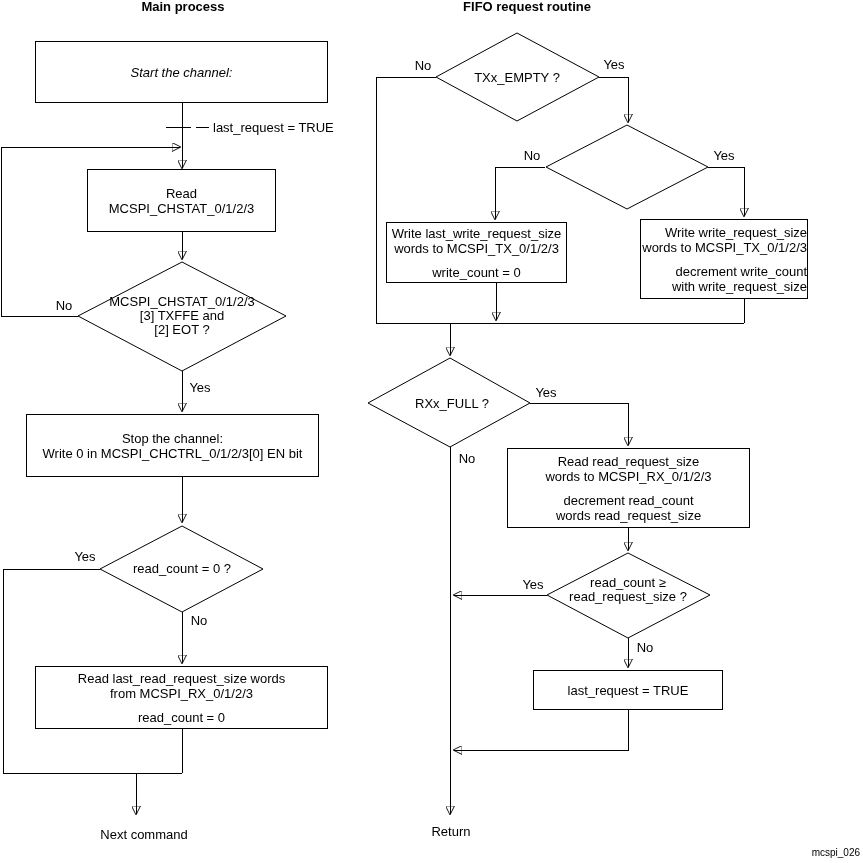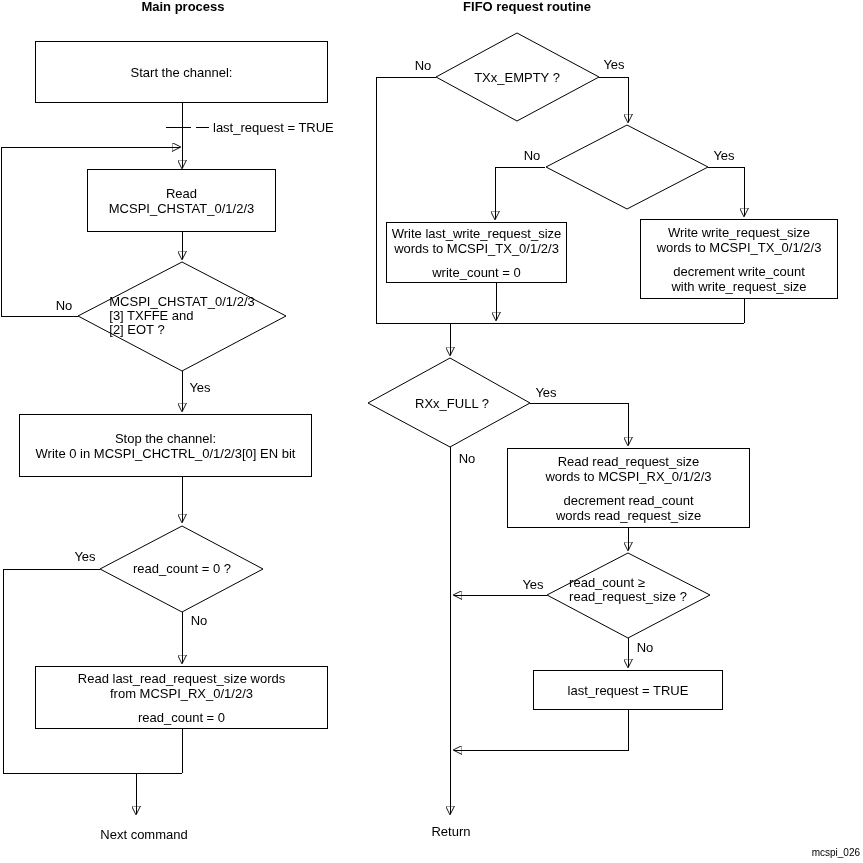--- a/index.html
+++ b/index.html
@@ -12,21 +12,21 @@
   svg.wires path, svg.wires polygon { stroke:#000; stroke-width:1; fill:none; }
   svg.wires polygon { fill:#ffffff; }
   .box {
     position:absolute; box-sizing:border-box; border:1px solid #000; background:#fff;
     display:flex; flex-direction:column; align-items:center; justify-content:center;
     text-align:center; line-height:15px;
   }
   .grp { width:100%; }
   .grp.gap { margin-top:9px; }
   .dtext {
-    position:absolute; transform:translate(-50%,-50%); text-align:left;
+    position:absolute; transform:translate(-50%,-50%); text-align:center;
     line-height:14px; white-space:nowrap;
   }
   .lbl { position:absolute; transform:translate(-50%,-50%); white-space:nowrap; }
   .lbl-left { position:absolute; transform:translate(0,-50%); white-space:nowrap; }
   .title { font-weight:bold; }
   .tag { position:absolute; transform:translate(-100%,-50%); font-size:10px; white-space:nowrap;padding-left:13px; }
 </style>
 </head>
 <body>
 
@@ -70,21 +70,21 @@
     <polygon points="182,526 263,569 182,612 100,569"></polygon>
     <polygon points="517,33 599,77 517,121 436,77"></polygon>
     <polygon points="627,125 708,167 627,209 546,167"></polygon>
     <polygon points="450,358 530,403 450,447 368,403"></polygon>
     <polygon points="628,553 710,595 628,638 547,595"></polygon>
   </svg>
 
   <div class="lbl title" style="left:183px; top:6px;">Main process</div>
   <div class="lbl title" style="left:527px; top:6px;">FIFO request routine</div>
 
-  <div class="box" style="left:35px; top:41px; width:293px; height:62px;">
+  <div class="box" style="left:35px; top:41px; width:293px; height:62px;font-style:italic;">
     <div class="grp">
       <div>Start the channel:</div>
     </div>
   </div>
 
   <div class="lbl-left" style="left:213px; top:127px;">last_request = TRUE</div>
 
   <div class="box" style="left:87px; top:169px; width:189px; height:63px;">
     <div class="grp">
       <div>Read</div>
@@ -93,21 +93,21 @@
   </div>
 
   <div class="dtext" style="left:182px; top:316px;">
     <div>MCSPI_CHSTAT_0/1/2/3</div>
     <div>[3] TXFFE and</div>
     <div>[2] EOT ?</div>
   </div>
   <div class="lbl" style="left:64px; top:305px;">No</div>
   <div class="lbl" style="left:200px; top:387px;">Yes</div>
 
-  <div class="box" style="left:19px; top:414px; width:293px; height:63px;">
+  <div class="box" style="left:26px; top:414px; width:293px; height:63px;">
     <div class="grp">
       <div>Stop the channel:</div>
       <div>Write 0 in MCSPI_CHCTRL_0/1/2/3[0] EN bit</div>
     </div>
   </div>
 
   <div class="dtext" style="left:182px; top:569px;">
     <div>read_count = 0 ?</div>
   </div>
   <div class="lbl" style="left:85px; top:556px;">Yes</div>
@@ -137,21 +137,21 @@
   <div class="box" style="left:386px; top:222px; width:181px; height:61px;">
     <div class="grp">
       <div>Write last_write_request_size</div>
       <div>words to MCSPI_TX_0/1/2/3</div>
     </div>
     <div class="grp gap">
       <div>write_count = 0</div>
     </div>
   </div>
 
-  <div class="box" style="left:640px; top:219px; width:198px; height:80px;">
+  <div class="box" style="left:640px; top:219px; width:168px; height:80px;text-align:right;">
     <div class="grp">
       <div>Write write_request_size</div>
       <div>words to MCSPI_TX_0/1/2/3</div>
     </div>
     <div class="grp gap">
       <div>decrement write_count</div>
       <div>with write_request_size</div>
     </div>
   </div>
 

